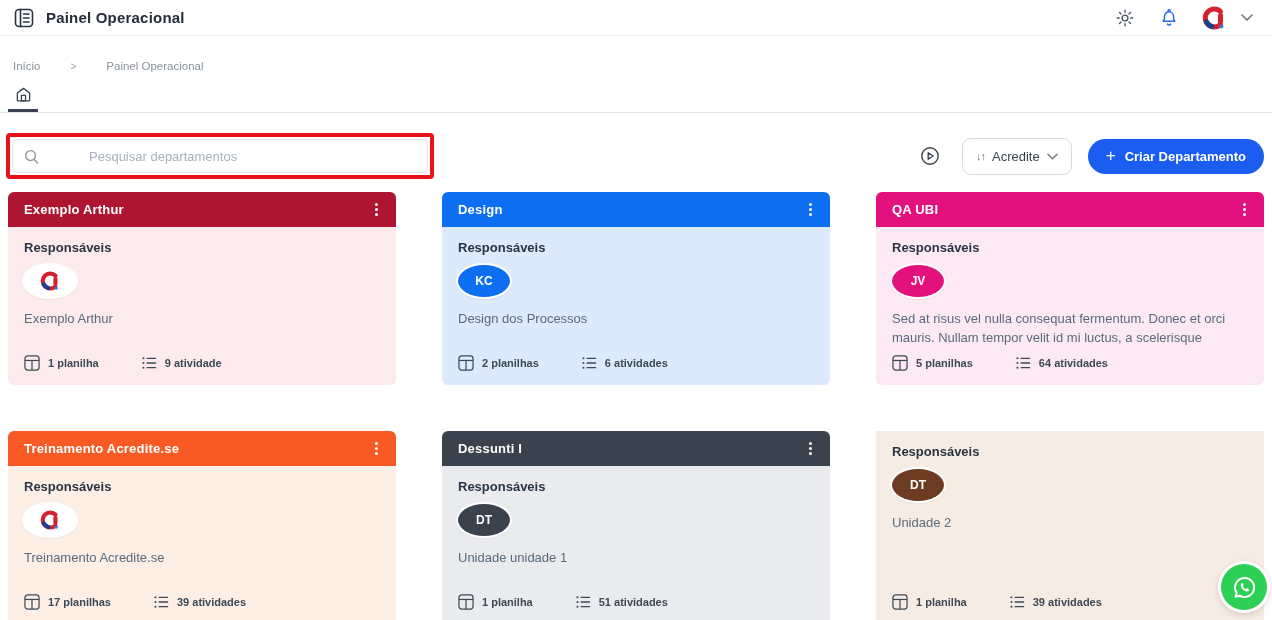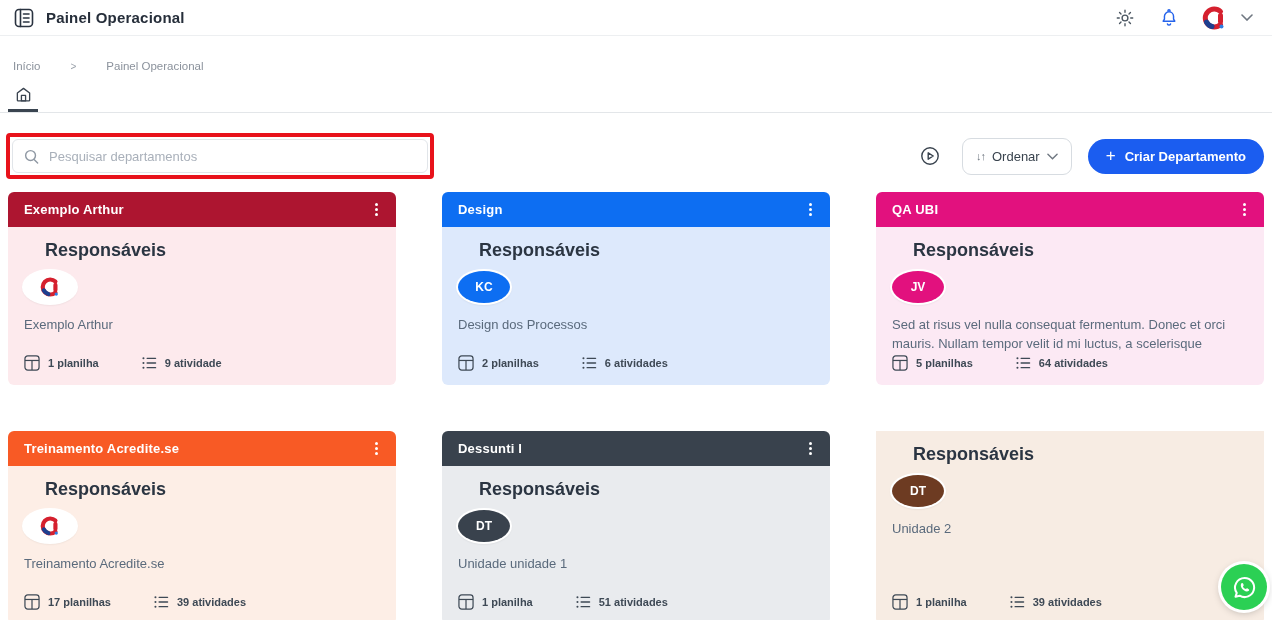--- a/index.html
+++ b/index.html
@@ -23,21 +23,21 @@
 
   
   .tabs { margin-top:14px; border-bottom:1px solid #e3e6e9; padding-left:8px; }
   .tab { display:inline-flex; flex-direction:column; align-items:center; width:30px;
     padding-bottom:6px; border-bottom:3px solid #3a4450; cursor:pointer; }
 
   
   .toolbar { margin-top:20px; padding:0 8px 0 6px; display:flex; align-items:center; }
   .search-annotation { border:4px solid #e8121b; border-radius:4px; padding:2px; width:428px; }
   .search-box { display:flex; align-items:center; height:34px; border:1px solid #e1e5e9;
-    border-radius:6px; background:#fff; padding:0 10px; }
+    border-radius:6px; background:#fff; padding:0 10px;gap:40px; }
   .search-box svg { margin-right:9px; }
   .search-box input { border:none; outline:none; flex:1; font-size:13px; color:#3c4653;
     font-family:"Liberation Sans", sans-serif; }
   .search-box input::placeholder { color:#a9b0ba; }
   .play-btn { margin-left:auto; width:20px; height:20px; cursor:pointer; }
   .ordenar-btn { margin-left:22px; height:37px; display:flex; align-items:center; gap:7px;
     border:1px solid #d7dce1; border-radius:9px; background:#fff; padding:0 13px;
     font-size:13px; color:#39434e; cursor:pointer; }
   .ordenar-btn .arrows { font-size:11px; color:#6f7781; letter-spacing:-1px; }
   .create-btn { margin-left:16px; height:35px; border:none; border-radius:18px;
@@ -50,21 +50,21 @@
   .grid { margin:13px 8px 0 8px; display:grid; grid-template-columns:repeat(3,1fr);
     column-gap:9px; row-gap:29px;gap:46px; }
   .card { height:193px; display:flex; flex-direction:column; border-radius:6px; }
   .card-hdr { height:35px; background:var(--hdr); border-radius:6px 6px 0 0;
     display:flex; align-items:center; padding:0 14px 0 16px; }
   .card-hdr .ttl { color:#fff; font-weight:bold; font-size:13px; letter-spacing:.2px; }
   .kebab { margin-left:auto; display:flex; flex-direction:column; gap:2px; padding:4px; cursor:pointer; }
   .kebab i { width:3px; height:3px; border-radius:50%; background:#fff; }
   .card-body { flex:1; background:var(--bg); border-radius:0 0 6px 6px;
     padding:13px 16px 14px 16px; display:flex; flex-direction:column; }
-  .resp-label { font-size:18px; font-weight:bold; color:#2b3542;margin-left:21px; }
+  .resp-label { font-size:13px; font-weight:bold; color:#2b3542; }
   .avatar { width:52px; height:32px; border-radius:50%; margin-top:10px;
     display:flex; align-items:center; justify-content:center;
     box-shadow:0 0 0 2px #fff, 0 1px 3px rgba(0,0,0,.25);text-align:center; }
   .avatar.initials { background:var(--hdr); color:#fff; font-size:12px; font-weight:bold; }
   .avatar.logo { background:#fff; }
   .card-desc { margin-top:13px; font-size:13px; color:#5a6a7c; line-height:1.45;
     max-height:38px; overflow:hidden; }
   .card-stats { margin-top:auto; display:flex; align-items:center; gap:42px; }
   .stat { display:flex; align-items:center; gap:8px; font-size:11px; font-weight:bold; color:#3e4955; }
 
@@ -142,21 +142,21 @@
     </div>
   </div>
   <span class="play-btn">
     <svg viewBox="0 0 20 20" width="20" height="20" fill="none" stroke="#39434e" stroke-width="1.4" stroke-linejoin="round">
       <circle cx="10" cy="10" r="8.2"></circle>
         <path d="M8.2 6.8v6.4l5-3.2z"></path>
     </svg>
   </span>
   <button class="ordenar-btn">
     <span class="arrows">↓↑</span>
-    <span>Ordenar</span>
+    <span>Acredite</span>
     <svg viewBox="0 0 12 7" width="11" height="7" fill="none" stroke="#6f7781" stroke-width="1.5" stroke-linecap="round">
         <polyline points="1,1 6,6 11,1"></polyline>
       </svg>
   </button>
   <button class="create-btn">
     <span class="plus">+</span>
     <span>Criar Departamento</span>
   </button>
 </div>
 

